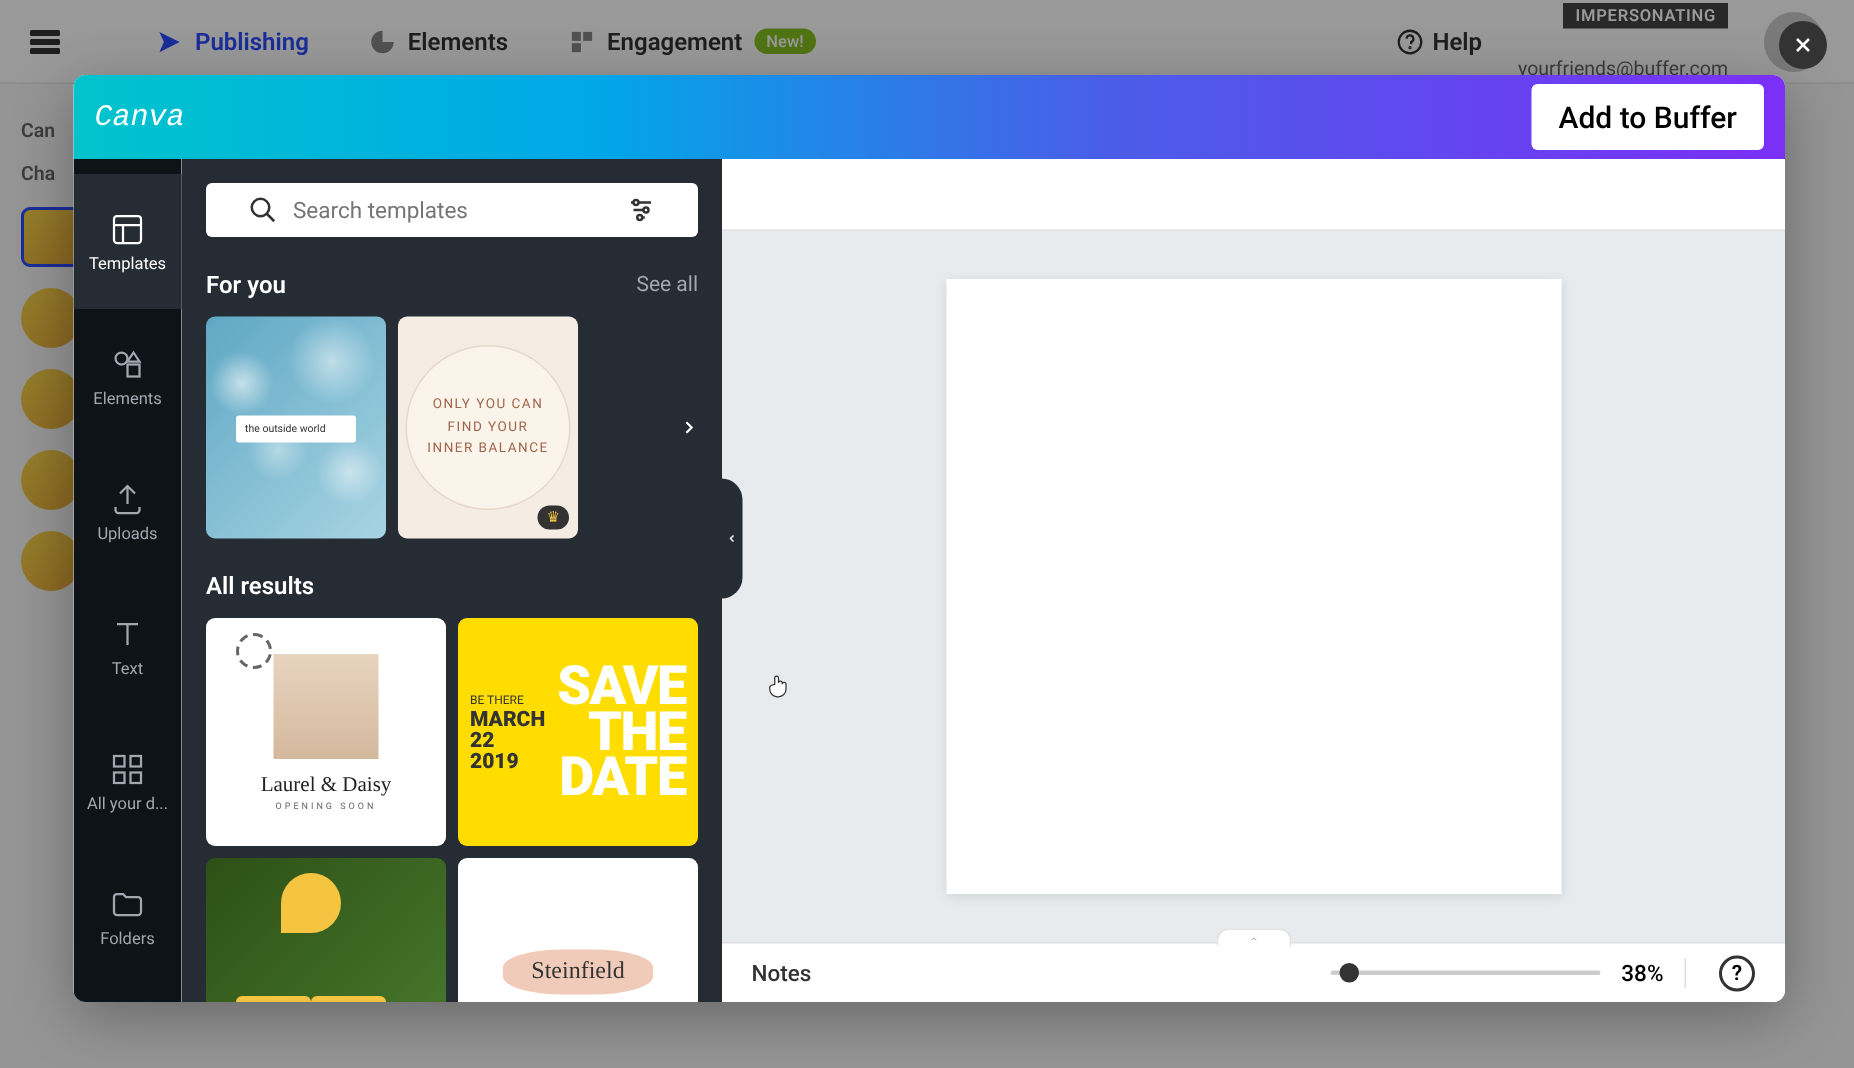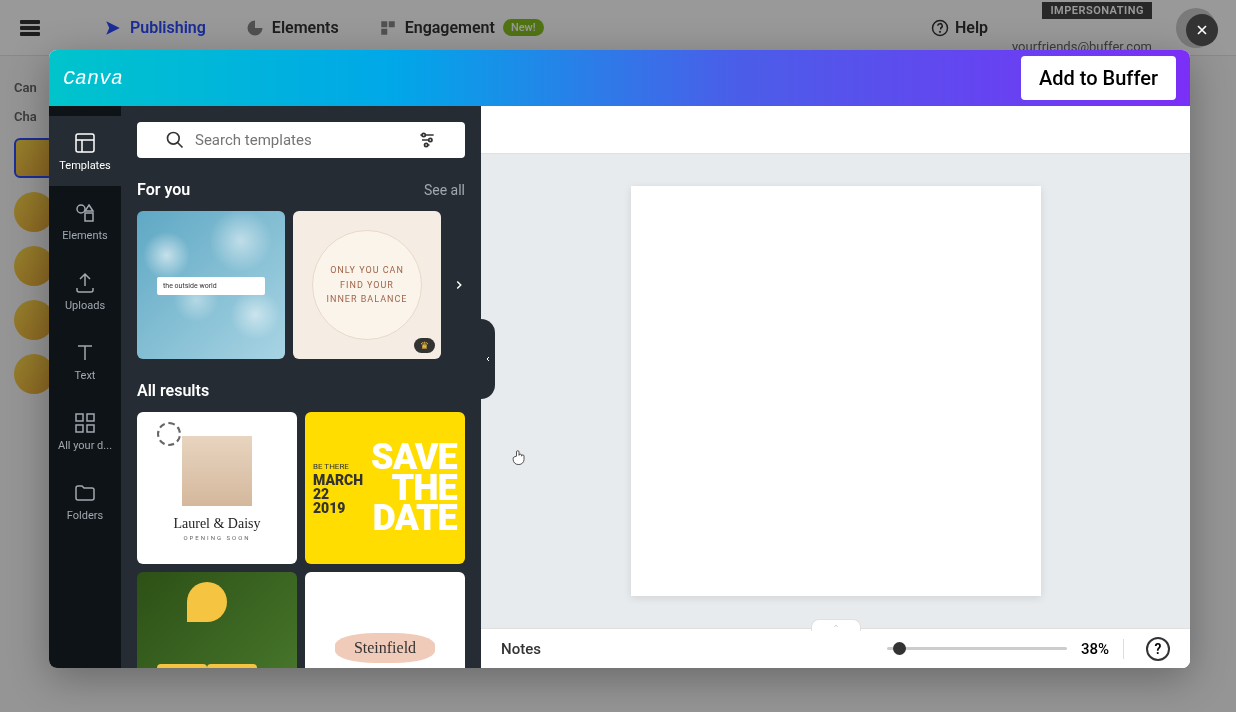--- a/index.html
+++ b/index.html
@@ -34,36 +34,36 @@
 
 .modal { position: absolute; top: 50px; left: 49px; right: 46px; bottom: 44px; background: #fff; border-radius: 8px; overflow: hidden; z-index: 10; display: flex; flex-direction: column; box-shadow: 0 10px 40px rgba(0,0,0,0.3); }
 .modal-header { height: 56px; background: linear-gradient(90deg, #00c4cc 0%, #00a8e8 30%, #4a5ee8 60%, #7b2ff7 100%); display: flex; align-items: center; padding: 0 14px; justify-content: space-between; }
 .canva-logo { color: #fff; font-family: Liberation Mono, monospace; font-size: 20px; font-style: italic; font-weight: 500; }
 .add-buffer-btn { background: #fff; border: none; padding: 10px 18px; border-radius: 4px; font-size: 20px; font-weight: 500; cursor: pointer; }
 
 .modal-body { flex: 1; display: flex; overflow: hidden; min-height: 0; }
 
 
 .side-nav { width: 72px; background: #0e1318; display: flex; flex-direction: column; align-items: center; padding-top: 10px; }
-.side-nav-item { width: 72px; height: 70px; display: flex; flex-direction: column; align-items: center; justify-content: center; gap: 4px; color: #a0a8b0; font-size: 11px; cursor: pointer; }
+.side-nav-item { width: 72px; height: 90px; display: flex; flex-direction: column; align-items: center; justify-content: center; gap: 4px; color: #a0a8b0; font-size: 11px; cursor: pointer; }
 .side-nav-item.active { background: #252c33; color: #fff; }
 .side-nav-icon { width: 24px; height: 24px; }
 
 
 .left-panel { width: 360px; background: #252c33; padding: 16px; overflow-y: auto; position: relative; }
 .search-box { display: flex; align-items: center; background: #fff; border-radius: 4px; padding: 8px 28px; gap: 10px; }
 .search-input { flex: 1; border: none; outline: none; font-size: 15px; }
 .filter-icon { width: 20px; height: 20px; }
 
 .section-header { display: flex; justify-content: space-between; align-items: center; margin: 22px 0 12px; }
 .section-title { color: #fff; font-size: 16px; font-weight: 600; }
 .see-all { color: #a0a8b0; font-size: 14px; cursor: pointer; }
 
 .template-row { display: flex; gap: 8px; position: relative; }
-.template-card { width: 148px; height: 148px; border-radius: 6px; overflow: hidden; cursor: pointer; position: relative; flex-shrink: 0; }
+.template-card { width: 120px; height: 148px; border-radius: 6px; overflow: hidden; cursor: pointer; position: relative; flex-shrink: 0; }
 
 
 .t-ocean { background: linear-gradient(135deg, #5fa8c4, #a8d4e3); position: relative; }
 .t-ocean::before { content: ""; position: absolute; inset: 0; background:
   radial-gradient(circle at 20% 30%, rgba(255,255,255,0.6) 0%, transparent 15%),
   radial-gradient(circle at 70% 20%, rgba(255,255,255,0.5) 0%, transparent 20%),
   radial-gradient(circle at 40% 60%, rgba(255,255,255,0.4) 0%, transparent 18%),
   radial-gradient(circle at 80% 70%, rgba(255,255,255,0.5) 0%, transparent 16%);
 }
 .t-ocean-search { position: absolute; left: 20px; right: 20px; top: 66px; height: 18px; background: #fff; border-radius: 2px; display: flex; align-items: center; padding: 0 6px; font-size: 7px; color: #333; }

